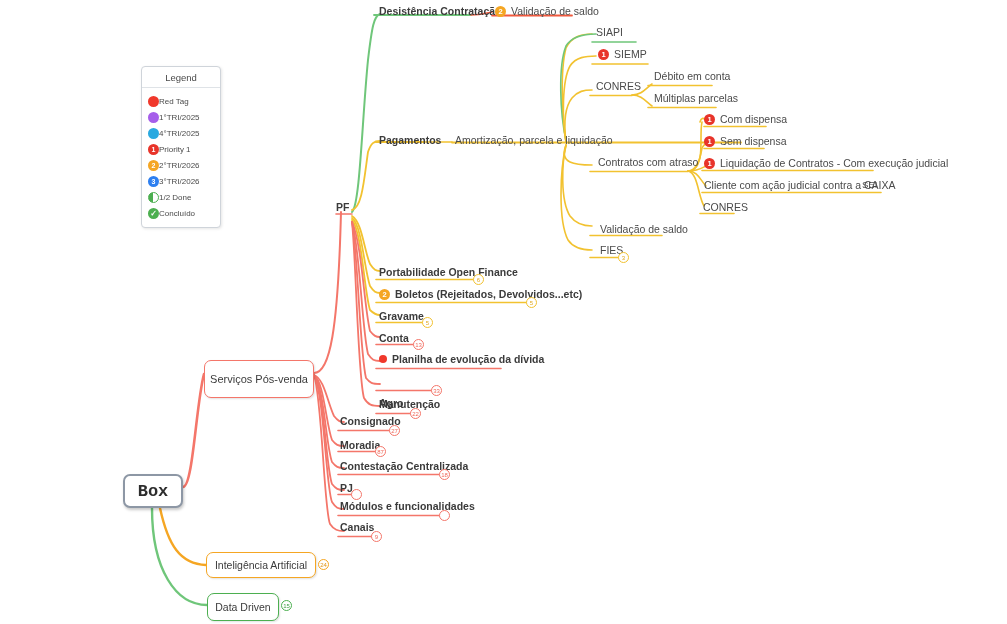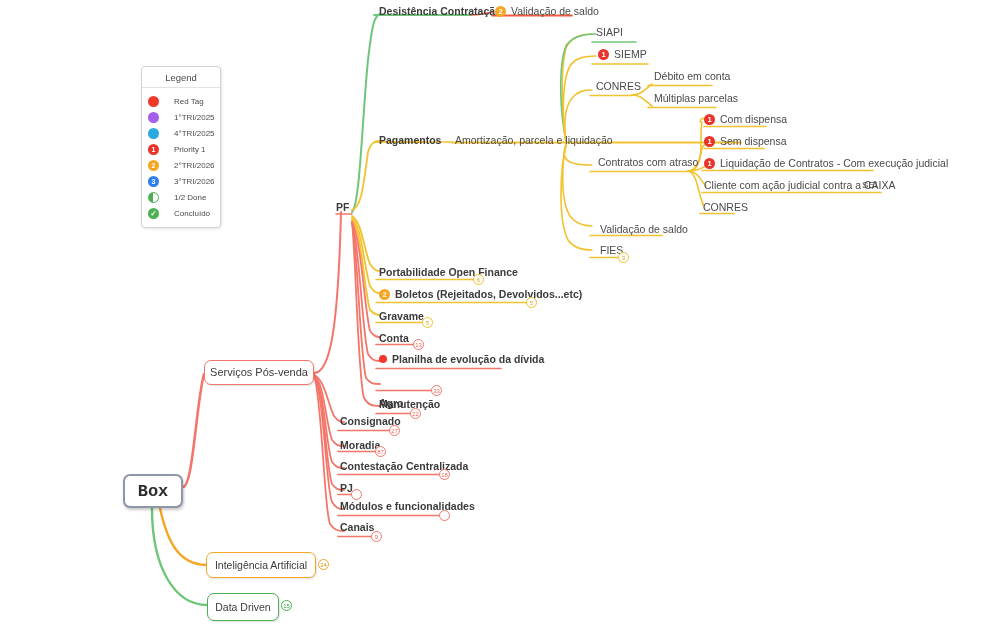--- a/index.html
+++ b/index.html
@@ -67,21 +67,21 @@
   }
   #root-box .txt {
     font-size: 17px;
     font-weight: bold;
     color: #2d2d2d;
     font-family: Liberation Mono, monospace;
   }
 
   #node-pos-venda {
     left: 204px; top: 360px;
-    width: 110px; height: 25px;
+    width: 110px; height: 38px;
     border: 1.6px solid #f4766a;
     border-radius: 7px;
     box-shadow: 1px 1px 2px rgba(0,0,0,0.12);
   }
   #node-pos-venda .txt { font-size: 11px; color: #3b3b3b; }
 
   #node-ia {
     left: 206px; top: 552px;
     width: 110px; height: 26px;
     border: 1.6px solid #f5a623;
@@ -149,21 +149,21 @@
     text-align: center;
     font-size: 9.5px;
     color: #4a4a4a;
     padding: 5px 0 4px;
     border-bottom: 1px solid #dfe3e7;
   }
   #legend-list { padding: 5px 0 6px 0; }
   .legend-row {
     display: flex;
     align-items: center;
-    gap: 15px;
+    gap: 0;
     padding: 2.5px 6px;
   }
   .legend-row .lbl {
     font-size: 8px;
     color: #4a4a4a;
     white-space: nowrap;
   }
   .lgicon {
     width: 11px; height: 11px;
     border-radius: 50%;

